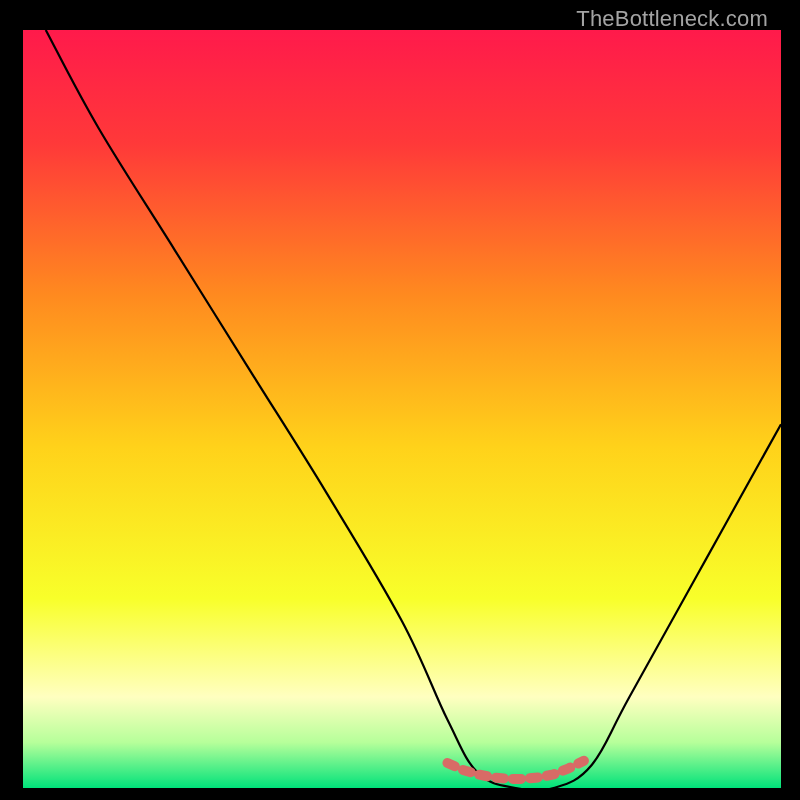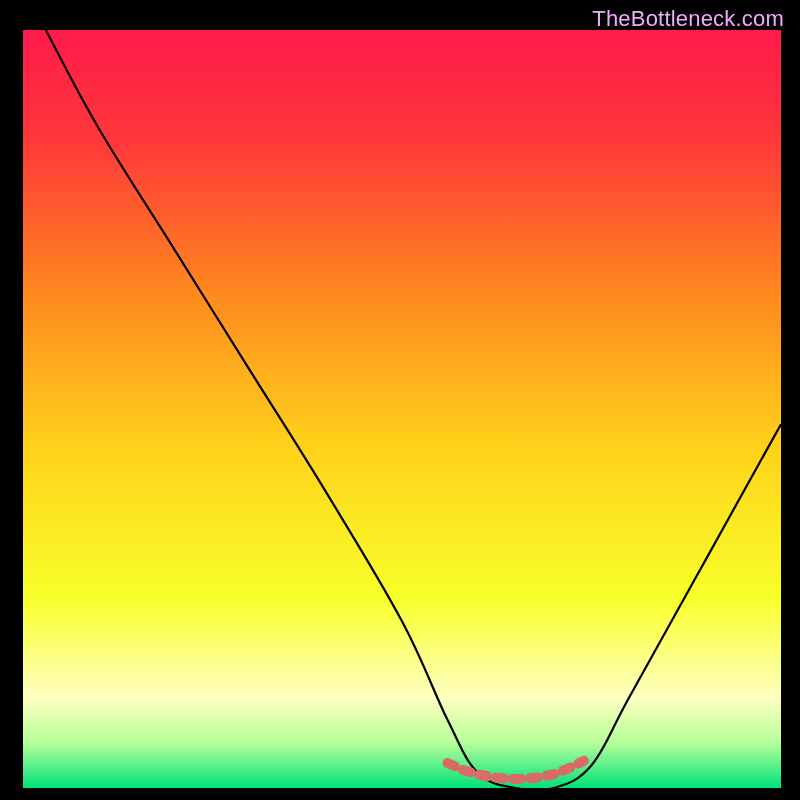--- a/index.html
+++ b/index.html
@@ -7,22 +7,22 @@
     width: 800px;
     height: 800px;
     background: #000;
     position: relative;
     font-family: Arial, Helvetica, sans-serif;
     overflow: hidden;
   }
   .watermark {
     position: absolute;
     top: 6px;
-    right: 16px;
-    color: #f0abfc;
+    right: 32px;
+    color: #a3a3a3;
     font-size: 22px;
     font-weight: 500;
     z-index: 10;
     letter-spacing: 0.2px;
   }
   .stage {
     position: absolute;
     left: 0;
     top: 0;
     width: 800px;

